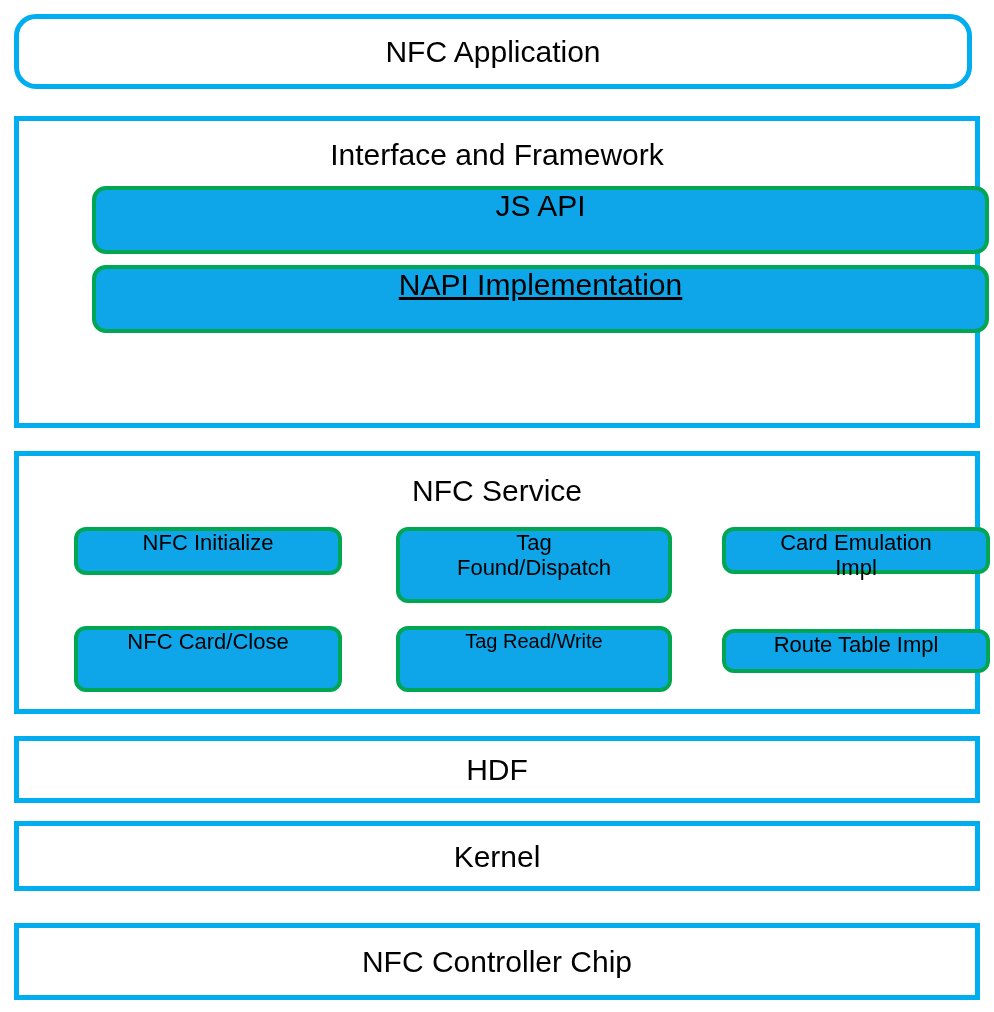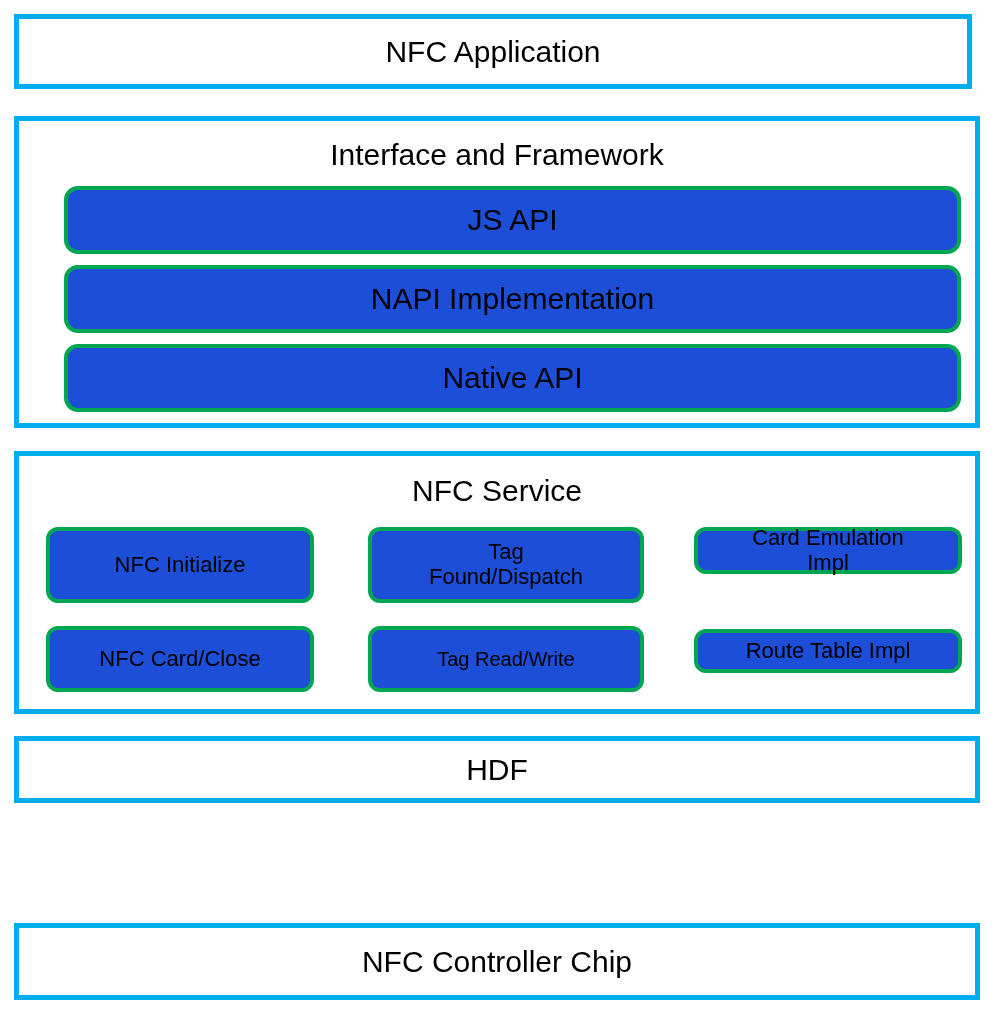--- a/index.html
+++ b/index.html
@@ -50,68 +50,65 @@
   .layer.simple .layer-title {
     position: static;
   }
 
   
   .gbox {
     position: absolute;
     box-sizing: border-box;
     border: 4px solid #00A651;
     border-radius: 14px;
-    background: #1d4ed8;
+    background: #0ea5e9;
     display: flex;
-    align-items: center;
     justify-content: center;
     text-align: center;
+    margin-left: 28px;
   }
   .gbox .gbox-label {
     font-size: 30px;
     line-height: 1.08;
     color: #000000;
   }
   .gbox.small {
     border-radius: 12px;
   }
   .gbox.small .gbox-label {
     font-size: 22px;
     line-height: 1.12;
   }
 </style>
 </head>
 <body>
 
 <div id="diagram">
 
-  <div class="layer simple" style="left:14px; top:14px; width:958px; height:75px;">
+  <div class="layer simple" style="left:14px; top:14px; width:958px; height:75px;border-radius:22px;">
     <div class="layer-title">NFC Application</div>
   </div>
 
   <div class="layer" style="left:14px; top:116px; width:966px; height:312px;">
     <div class="layer-title" style="top:17px;">Interface and Framework</div>
 
     <div class="gbox" style="left:45px; top:65px; width:897px; height:68px;">
       <span class="gbox-label">JS API</span>
     </div>
 
-    <div class="gbox" style="left:45px; top:144px; width:897px; height:68px;">
+    <div class="gbox" style="left:45px; top:144px; width:897px; height:68px;text-decoration:underline;">
       <span class="gbox-label">NAPI Implementation</span>
     </div>
 
-    <div class="gbox" style="left:45px; top:223px; width:897px; height:68px;">
-      <span class="gbox-label">Native API</span>
-    </div>
   </div>
 
   <div class="layer" style="left:14px; top:451px; width:966px; height:263px;">
     <div class="layer-title" style="top:18px;">NFC Service</div>
 
-    <div class="gbox small" style="left:27px; top:71px; width:268px; height:76px;">
+    <div class="gbox small" style="left:27px; top:71px; width:268px; height:48px;">
       <span class="gbox-label">NFC Initialize</span>
     </div>
 
     <div class="gbox small" style="left:349px; top:71px; width:276px; height:76px;">
       <span class="gbox-label" style="white-space:pre-line;">Tag
 Found/Dispatch</span>
     </div>
 
     <div class="gbox small" style="left:675px; top:71px; width:268px; height:47px;">
       <span class="gbox-label" style="white-space:pre-line;">Card Emulation
@@ -128,18 +125,21 @@
 
     <div class="gbox small" style="left:675px; top:173px; width:268px; height:44px;">
       <span class="gbox-label">Route Table Impl</span>
     </div>
   </div>
 
   <div class="layer simple" style="left:14px; top:736px; width:966px; height:67px;align-items:center;">
     <div class="layer-title">HDF</div>
   </div>
 
+  <div class="layer simple" style="left:14px; top:821px; width:966px; height:70px;">
+    <div class="layer-title">Kernel</div>
+  </div>
 
   <div class="layer simple" style="left:14px; top:923px; width:966px; height:77px;">
     <div class="layer-title">NFC Controller Chip</div>
   </div>
 
 </div>
 
 </body></html>

